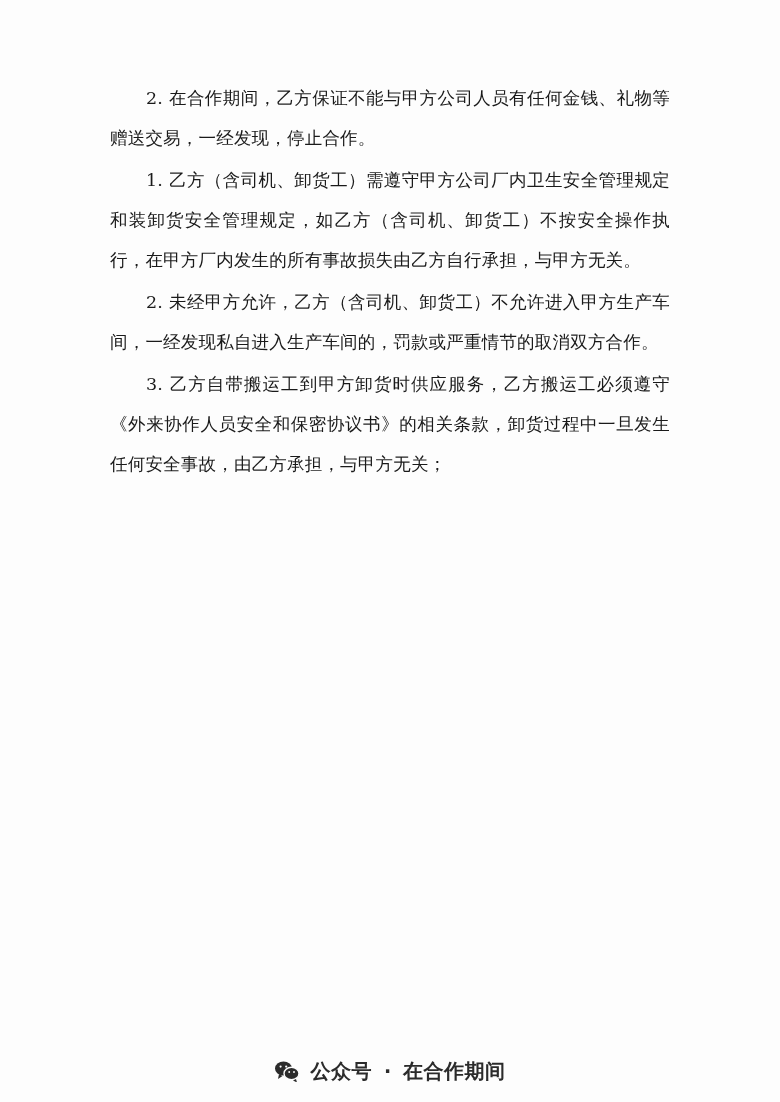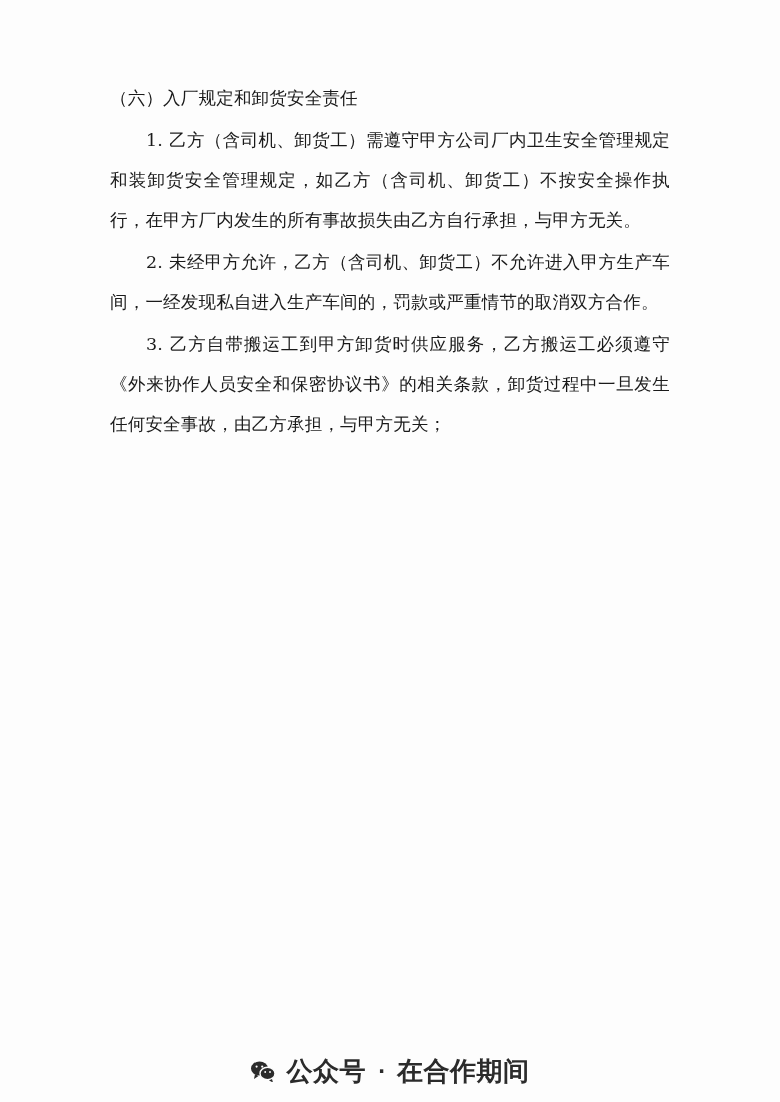--- a/index.html
+++ b/index.html
@@ -61,40 +61,40 @@
   }
   .wechat-icon {
     width: 26px;
     height: 22px;
     position: relative;
     display: inline-block;
   }
   .wechat-icon svg { display: block; }
   .footer-text {
     font-family: "DejaVu Sans", "Liberation Sans", sans-serif;
-    font-size: 26px;
+    font-size: 20px;
     font-weight: bold;
     color: #2b2b2b;
     letter-spacing: 0.5px;
   }
   .footer-dot {
     font-family: "DejaVu Sans", "Liberation Sans", sans-serif;
     font-size: 19px;
     font-weight: bold;
     color: #2b2b2b;
     margin: 0 2px;
   }
 </style>
 </head>
 <body>
 
 <div class="page">
 
   <div class="content">
-    <p class="para noindent">（六）入厂规定和卸货安全责任</p>
+    <p class="para indent">2. 在合作期间，乙方保证不能与甲方公司人员有任何金钱、礼物等赠送交易，一经发现，停止合作。</p>
     <p class="para indent">1. 乙方（含司机、卸货工）需遵守甲方公司厂内卫生安全管理规定和装卸货安全管理规定，如乙方（含司机、卸货工）不按安全操作执行，在甲方厂内发生的所有事故损失由乙方自行承担，与甲方无关。</p>
     <p class="para indent">2.  未经甲方允许，乙方（含司机、卸货工）不允许进入甲方生产车间，一经发现私自进入生产车间的，罚款或严重情节的取消双方合作。</p>
     <p class="para indent">3. 乙方自带搬运工到甲方卸货时供应服务，乙方搬运工必须遵守《外来协作人员安全和保密协议书》的相关条款，卸货过程中一旦发生任何安全事故，由乙方承担，与甲方无关；</p>
     <div class="gap-med"></div>
   </div>
 
   <div class="footer">
     <div class="footer-inner">
       <span class="wechat-icon">
         <svg width="26" height="22" viewBox="0 0 26 22">

